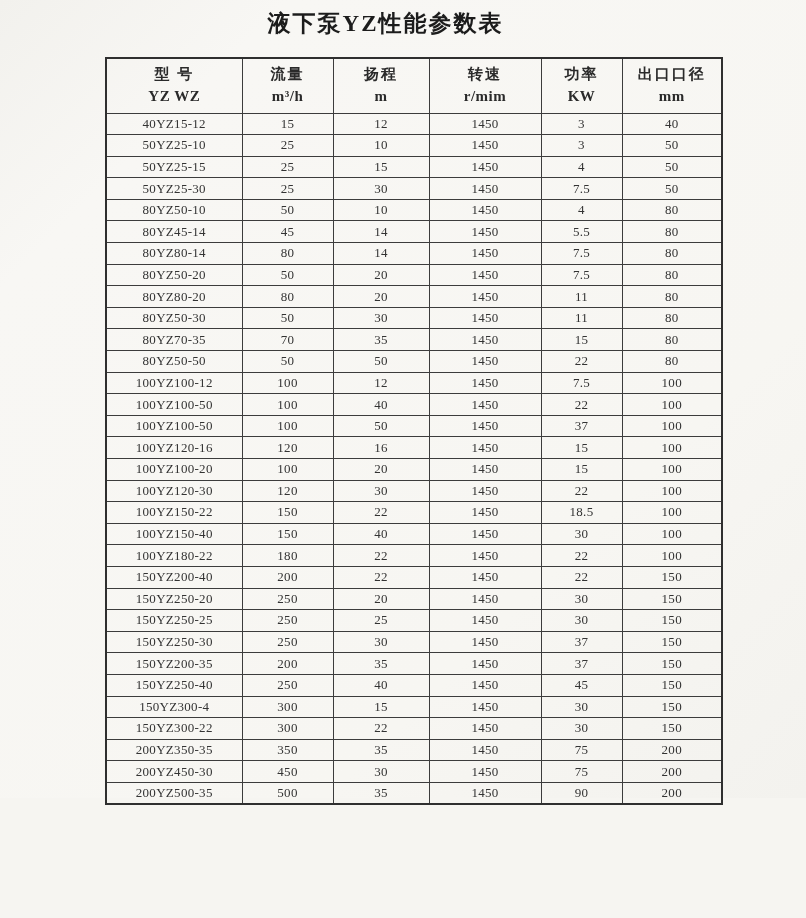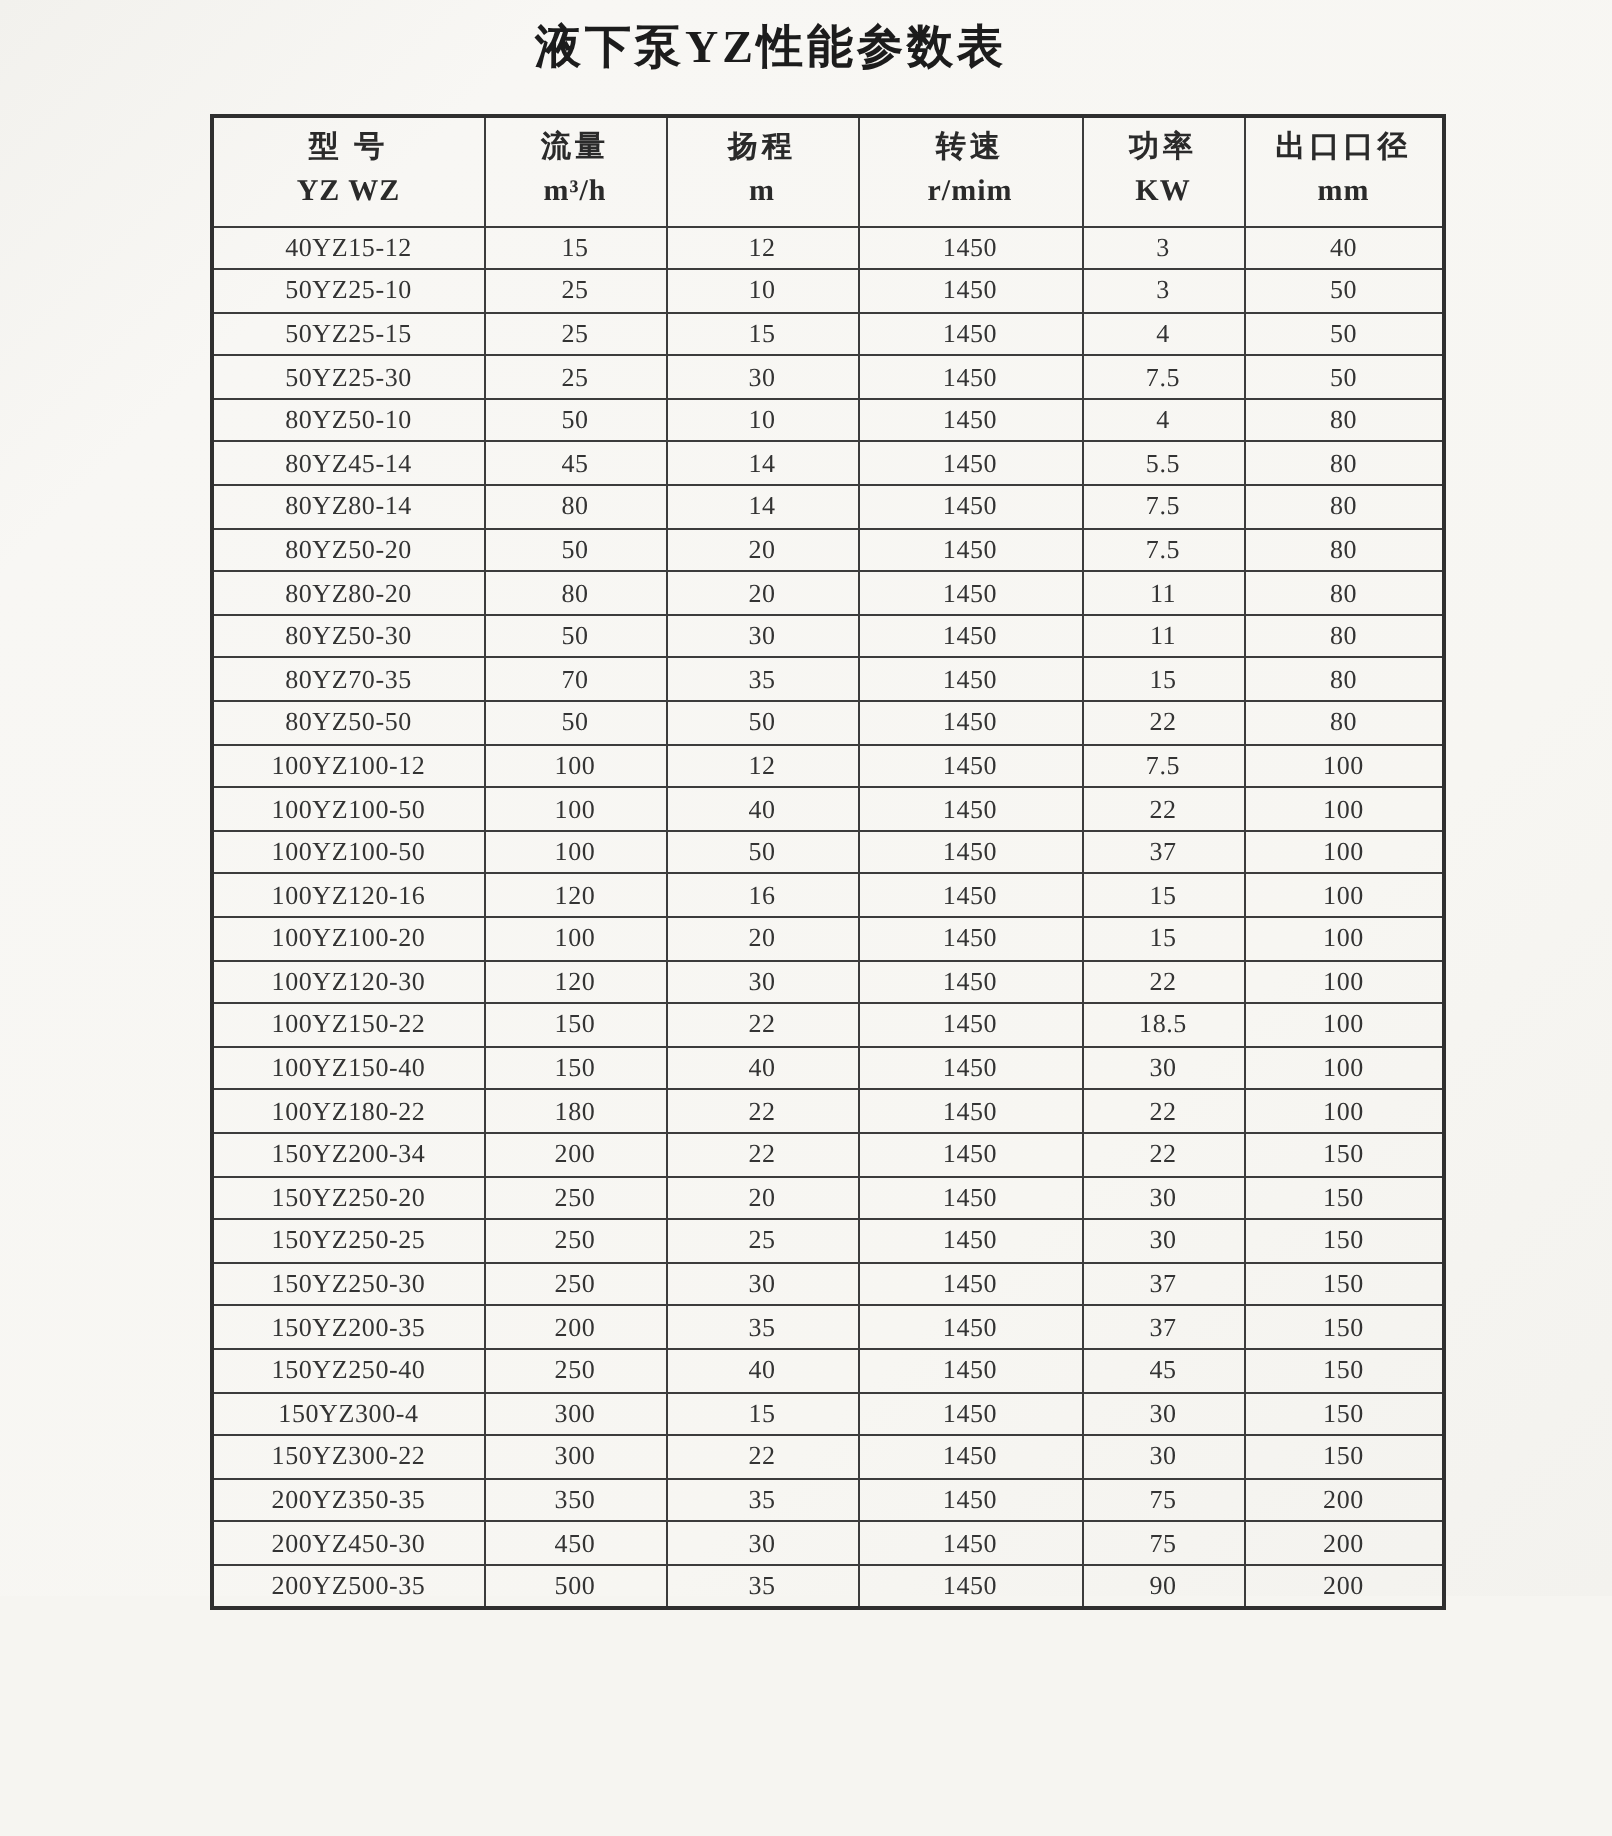--- a/index.html
+++ b/index.html
@@ -296,21 +296,21 @@
         </tr>
         <tr>
           <td>100YZ180-22</td>
           <td>180</td>
           <td>22</td>
           <td>1450</td>
           <td>22</td>
           <td>100</td>
         </tr>
         <tr>
-          <td>150YZ200-34</td>
+          <td>150YZ200-40</td>
           <td>200</td>
           <td>22</td>
           <td>1450</td>
           <td>22</td>
           <td>150</td>
         </tr>
         <tr>
           <td>150YZ250-20</td>
           <td>250</td>
           <td>20</td>

